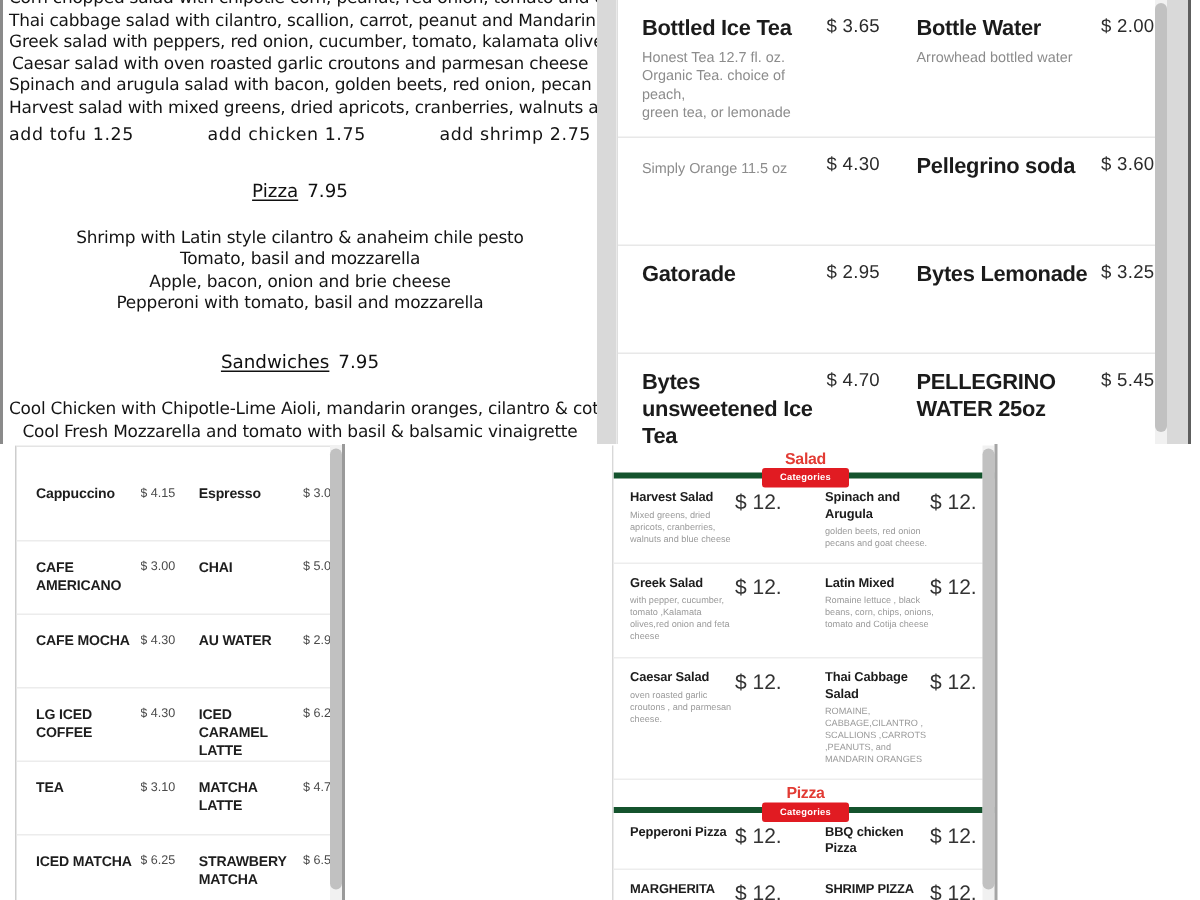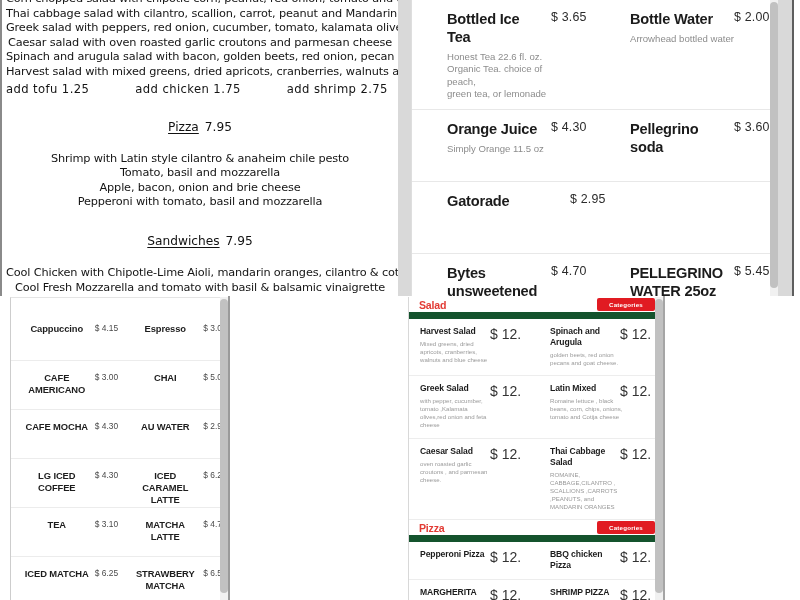--- a/index.html
+++ b/index.html
@@ -21,21 +21,21 @@
   .pm-line {
     text-align: center;
     font-family: "DejaVu Sans", sans-serif;
     font-size: 11.3px;
     line-height: 14.6px;
     color: #141414;
     white-space: nowrap;
     letter-spacing: -0.15px;
   }
   .pm-line.clip-top { margin-top: -8px; }
-  .pm-addons { display: flex; justify-content: flex-start; gap: 46px; margin-top: 2px; }
+  .pm-addons { display: flex; justify-content: space-between; gap: 46px; margin-top: 2px; }
   .pm-addons span {
     font-family: "DejaVu Sans", sans-serif;
     font-size: 11.6px; color: #141414; letter-spacing: 0.4px;
   }
   .pm-head {
     text-align: center; margin-top: 24px; margin-bottom: 18px;
     font-family: "DejaVu Sans", sans-serif; font-size: 12.2px; color: #111;
   }
   .pm-head .u { text-decoration: underline; text-underline-offset: 2px; }
   .pm-head .price { margin-left: 6px; }
@@ -43,21 +43,21 @@
   
   #pos-drinks {
     position: absolute; left: 411px; top: 0; width: 367px; height: 296px;
     background: #fff; overflow: hidden;
     border-left: 1px solid #dedede;
   }
   .pos-row {
     display: flex; border-bottom: 1px solid #e8e8e8;
     min-height: 72px; padding: 10px 0 8px 0;
   }
-  .pos-cell { width: 50%; padding: 0 4px 0 16px; position: relative; margin-left: 19px; }
+  .pos-cell { width: 50%; padding: 0 4px 0 16px; position: relative; }
   .pos-cell .nm {
     font-size: 14.6px; font-weight: 700; color: #1b1b1b;
     line-height: 18px; letter-spacing: -0.2px;
     padding-right: 46px;
   }
   .pos-cell .dsc {
     font-size: 9.6px; color: #8c8c8c; line-height: 12.4px;
     margin-top: 5px; padding-right: 40px;
   }
   .pos-cell .pr {
@@ -68,33 +68,34 @@
   .pos-cell .pr.clipped { overflow: hidden; width: 44px; }
 
   
   #coffee-panel {
     position: absolute; left: 10px; top: 297px; width: 218px; height: 303px;
     background: #fff; overflow: hidden;
     border-left: 1px solid #cdcdcd; border-top: 1px solid #e4e4e4;
   }
   .cof-row { display: flex; border-bottom: 1px solid #ececec; min-height: 49px; padding-top: 11px; }
   .cof-row:first-child { margin-top: 14px; }
-  .cof-cell { width: 50%; position: relative; padding-left: 13px; padding-right: 2px; text-align: center; }
+  .cof-cell { width: 50%; position: relative; padding-left: 13px; padding-right: 2px; }
   .cof-cell .nm { font-size: 9.4px; font-weight: 700; color: #1d1d1d; line-height: 12px; letter-spacing: -0.1px; padding-right: 28px; }
   .cof-cell .pr { position: absolute; right: 0; top: 0; font-size: 8.4px; color: #4a4a4a; white-space: nowrap; overflow: hidden; width: 26px; }
 
   
   #menu-panel {
     position: absolute; left: 408px; top: 297px; width: 255px; height: 303px;
     background: #fff; overflow: hidden; border-left: 1px solid #d8d8d8;
   }
   .mp-section {
     display: flex; align-items: center; justify-content: space-between;
-    padding: 3px 8px 3px 10px; background: #fff; border-bottom: 7px solid #14532d;
+    padding: 3px 8px 3px 10px; background: #fff; border-bottom: 4px solid #14532d;
     height: 22px;
+    flex-direction: column;
   }
   .mp-section .ttl { font-size: 10.6px; font-weight: 700; color: #e23b34; letter-spacing: -0.2px; }
   .mp-section .cat-btn {
     background: #e11b22; color: #fff; font-size: 6.2px; font-weight: 700;
     padding: 3px 12px; border-radius: 2px; letter-spacing: .2px;
   }
   .mp-row { display: flex; border-bottom: 1px solid #ededed; padding: 7px 12px 8px 0; gap: 18px; }
   .mp-cell { width: 50%; position: relative; padding-left: 11px; padding-right: 2px; }
   .mp-cell .nm { font-size: 8.6px; font-weight: 700; color: #1c1c1c; line-height: 11px; padding-right: 32px; letter-spacing: -0.1px; }
   .mp-cell .dsc { font-size: 6.1px; color: #9a9a9a; line-height: 8.1px; margin-top: 3px; padding-right: 24px; }
@@ -152,50 +153,53 @@
       <div class="pm-line">Warm  Portobello Mushroom Panini with roasted red pepper, tomato and mozzarella</div>
 
     </div>
   </div>
 
   <div id="pos-drinks">
 
     <div class="pos-row">
       <div class="pos-cell">
         <div class="nm">Bottled Ice Tea</div>
-        <div class="dsc" style="white-space:pre-line;">Honest Tea 22.6 fl. oz.
+        <div class="dsc" style="white-space:pre-line;">Honest Tea 12.7 fl. oz.
 Organic Tea. choice of peach,
 green tea, or lemonade</div>
         <div class="pr clipped">$ 3.65</div>
       </div>
       <div class="pos-cell">
         <div class="nm">Bottle Water</div>
         <div class="dsc" style="white-space:pre-line;">Arrowhead bottled water</div>
         <div class="pr clipped">$ 2.00</div>
       </div>
     </div>
 
     <div class="pos-row">
       <div class="pos-cell">
-        <div class="nm">Orange Juice</div>
         <div class="dsc">Simply Orange 11.5 oz</div>
         <div class="pr clipped">$ 4.30</div>
       </div>
       <div class="pos-cell">
         <div class="nm">Pellegrino soda</div>
         <div class="dsc"></div>
         <div class="pr clipped">$ 3.60</div>
       </div>
     </div>
 
     <div class="pos-row">
       <div class="pos-cell">
         <div class="nm">Gatorade</div>
         <div class="pr clipped">$ 2.95</div>
       </div>
+      <div class="pos-cell">
+        <div class="nm">Bytes Lemonade</div>
+        <div class="pr clipped">$ 3.25</div>
+      </div>
     </div>
 
     <div class="pos-row">
       <div class="pos-cell">
         <div class="nm">Bytes unsweetened Ice Tea</div>
         <div class="pr clipped">$ 4.70</div>
       </div>
       <div class="pos-cell">
         <div class="nm">PELLEGRINO WATER 25oz</div>
         <div class="pr clipped">$ 5.45</div>

